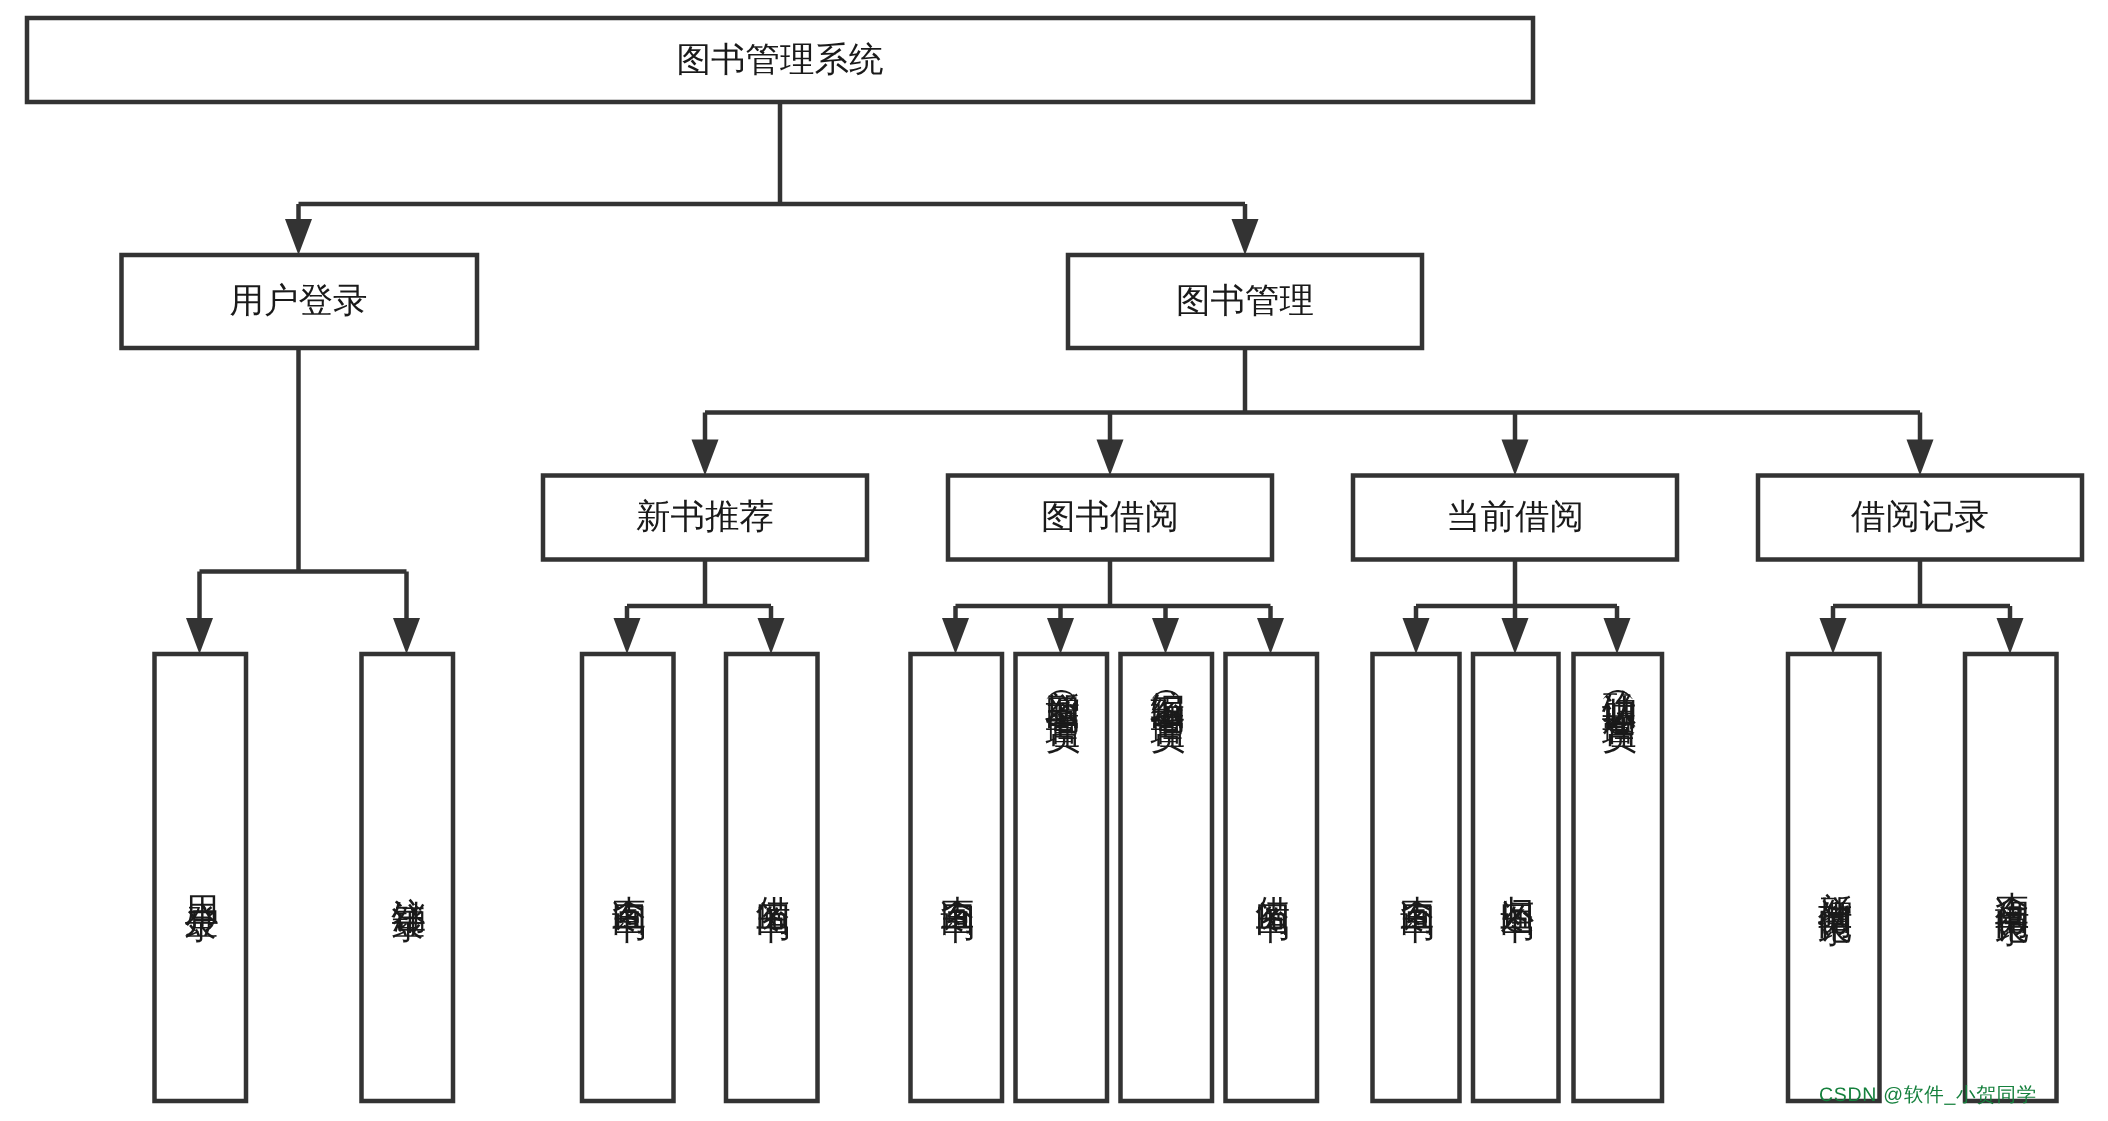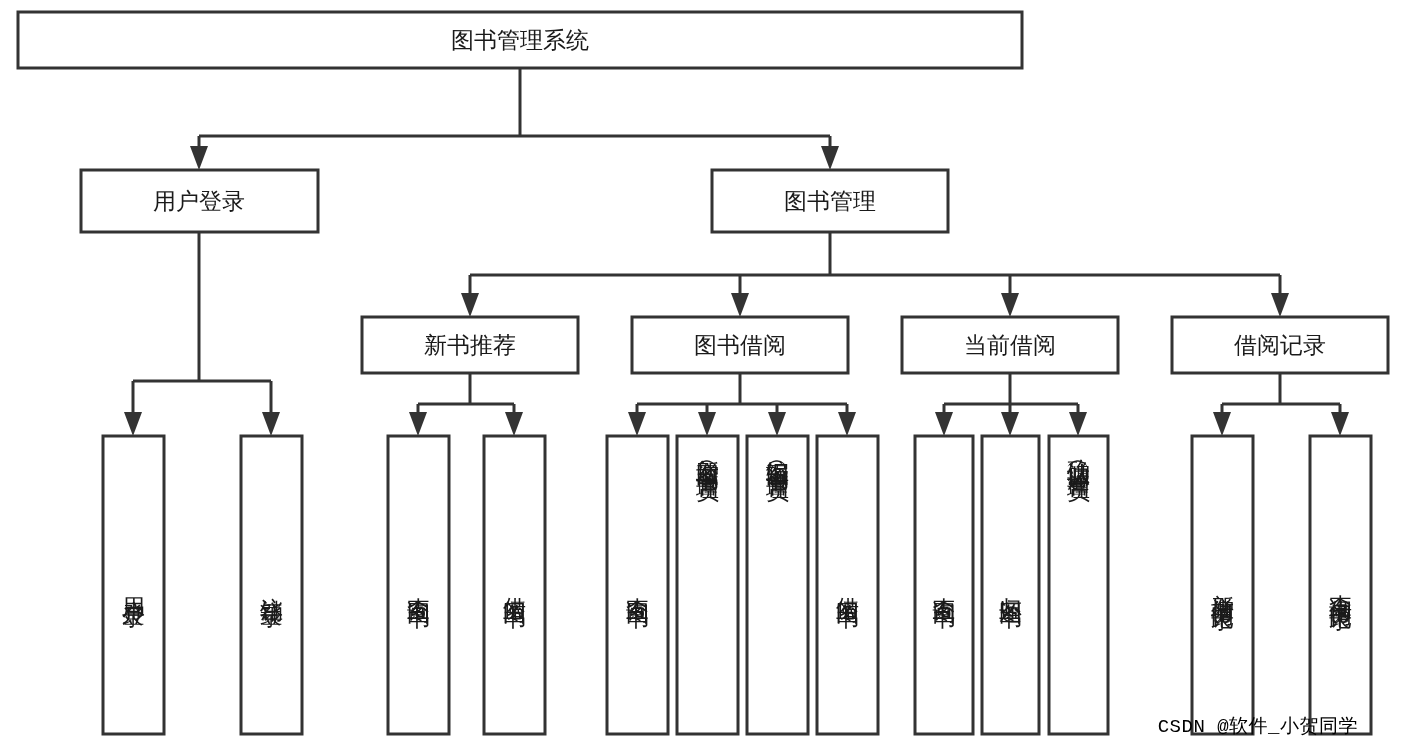--- a/index.html
+++ b/index.html
@@ -63,23 +63,23 @@
     font-size: 23px;
     line-height: 1.0;
     color: #1a1a1a;
     letter-spacing: 3px;
     white-space: nowrap;
   }
   .watermark {
     position: absolute;
     right: 12px;
     bottom: 8px;
-    font-family: Liberation Mono, monospace;
-    font-size: 19px;
-    color: #000000;
+    font-family: Liberation Sans, sans-serif;
+    font-size: 13px;
+    color: #15803d;
     white-space: nowrap;
     letter-spacing: 0.5px;
   }
 </style>
 </head>
 <body>
 
 <div id="diagram-root">
 
   <svg class="flow" viewBox="0 0 1405 747" xmlns="http://www.w3.org/2000/svg">

